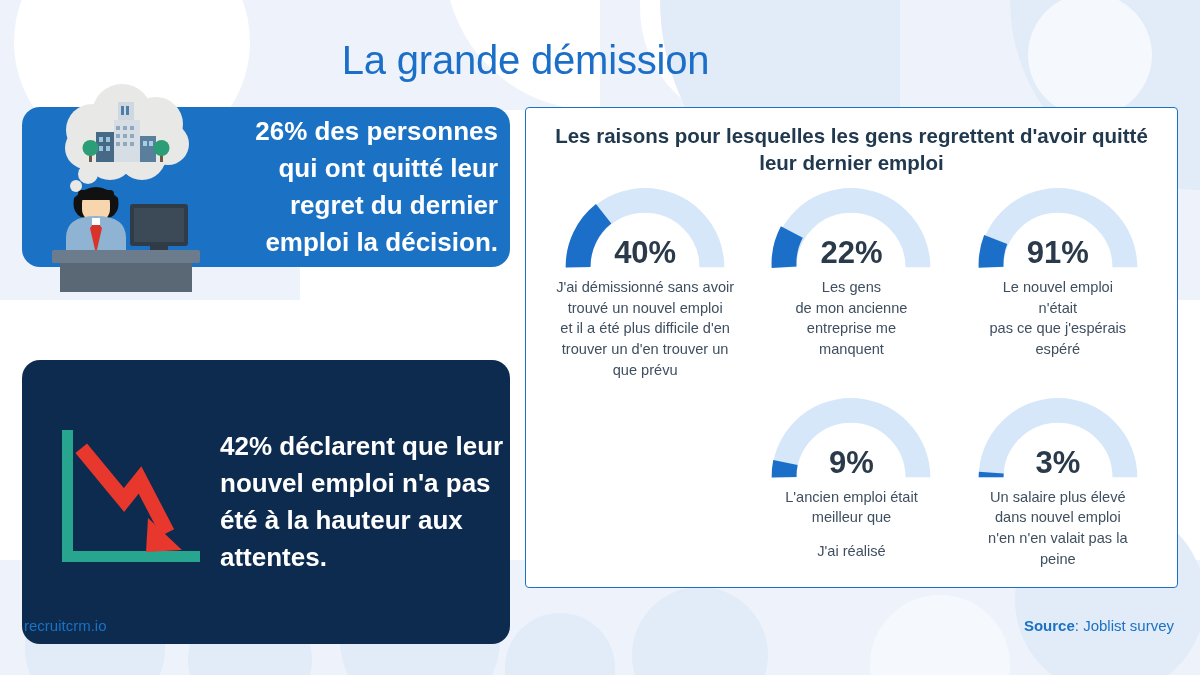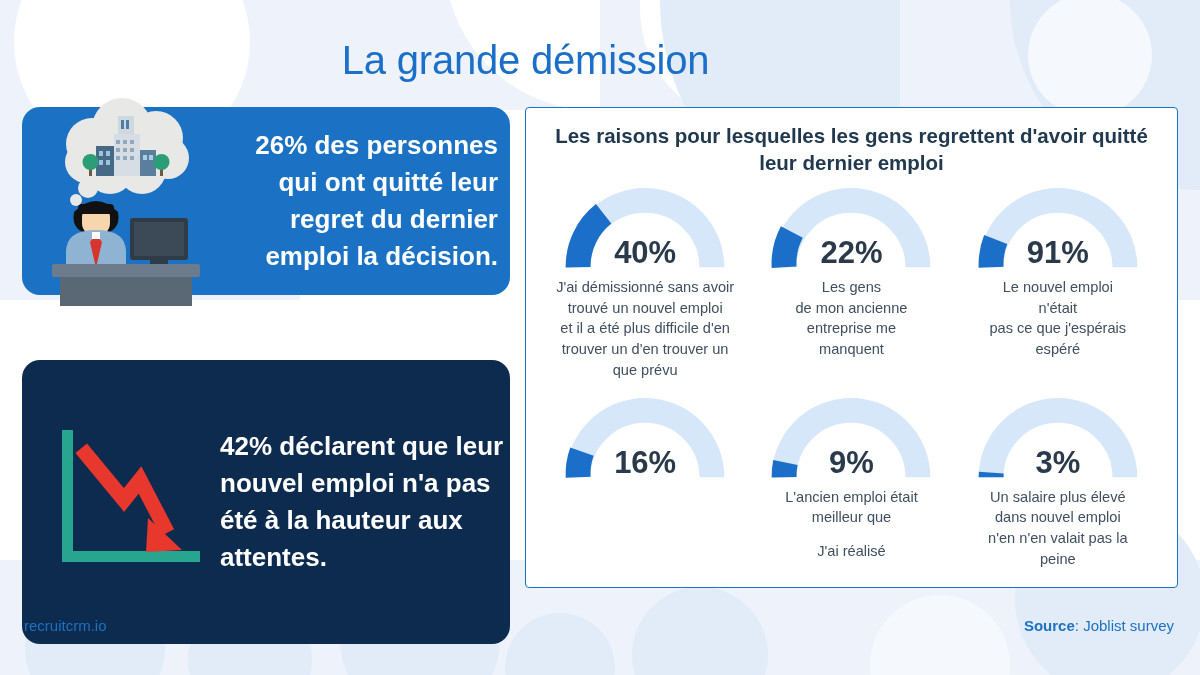--- a/index.html
+++ b/index.html
@@ -34,21 +34,21 @@
   .left-card {
     position: absolute;
     left: 22px;
     width: 488px;
     border-radius: 18px;
     display: flex;
     align-items: center;
     z-index: 3;
   }
   #card-blue {
-    top: 107px; height: 188px;
+    top: 107px; height: 160px;
     background: #1b72c4;
     gap: 48px;
   }
   #card-navy {
     top: 360px; height: 284px;
     background: #0d2b4e;
   }
   .card-illustration {
     flex: 0 0 auto;
     display: flex; align-items: center; justify-content: center;
@@ -312,27 +312,20 @@
 n'était
 pas ce que j'espérais
 espéré</div>
     </div>
 
   </div>
 
   <div class="gauge-grid gauge-row-2">
 
     <div class="gauge-cell">
-      <div class="gauge-wrap">
-        <svg viewBox="0 0 172 90" width="172" height="86" xmlns="http://www.w3.org/2000/svg" aria-hidden="true">
-          <path d="M16 84 A70 70 0 0 1 156 84" fill="none" stroke="#d6e7f9" stroke-width="26"></path>
-          <path d="M16 84 A70 70 0 0 1 20.0 57.1" fill="none" stroke="#1b6fc8" stroke-width="26"></path>
-        </svg>
-        <div class="gauge-value">16%</div>
-      </div>
     </div>
 
     <div class="gauge-cell">
       <div class="gauge-wrap">
         <svg viewBox="0 0 172 90" width="172" height="86" xmlns="http://www.w3.org/2000/svg" aria-hidden="true">
           <path d="M16 84 A70 70 0 0 1 156 84" fill="none" stroke="#d6e7f9" stroke-width="26"></path>
           <path d="M16 84 A70 70 0 0 1 17.4 68.6" fill="none" stroke="#1b6fc8" stroke-width="26"></path>
         </svg>
         <div class="gauge-value">9%</div>
       </div>

